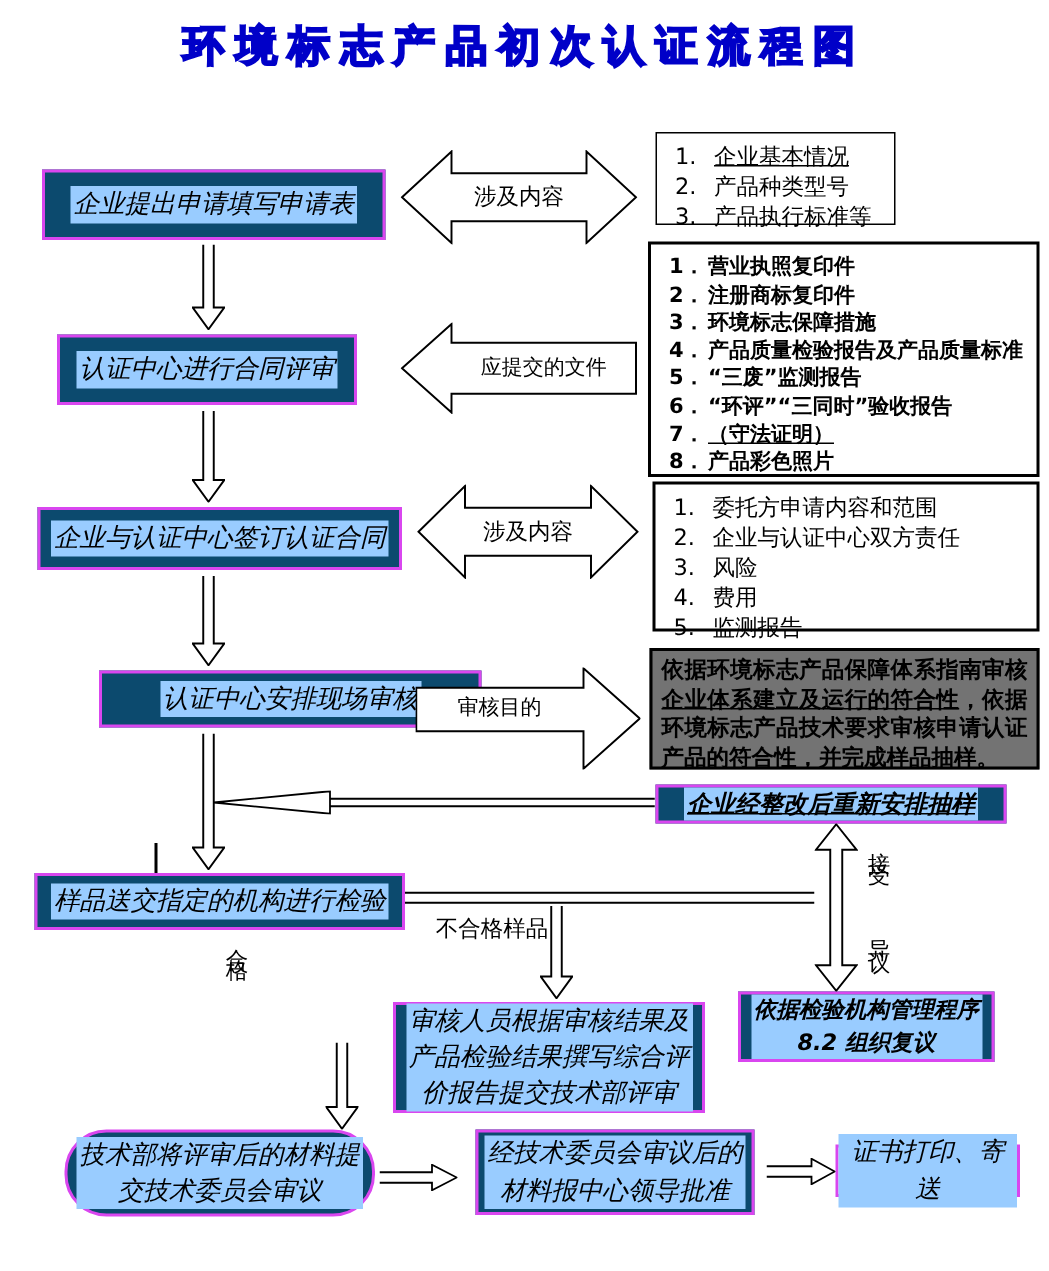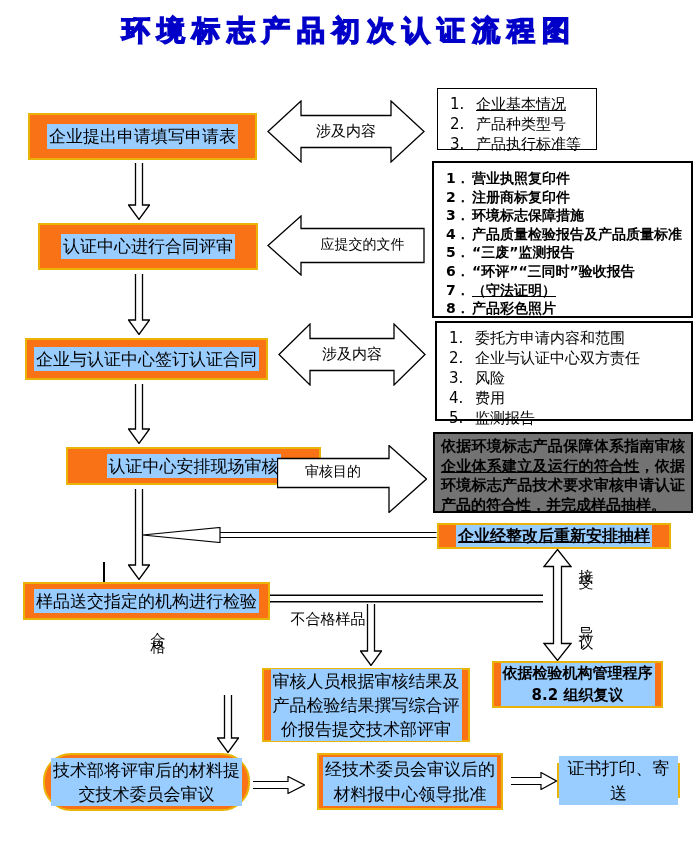--- a/index.html
+++ b/index.html
@@ -9,23 +9,23 @@
     overflow:hidden;
   }
   .title {
     position:absolute; top:12px; left:0; width:100%; text-align:center;
     font-size:28px; font-weight:bold; letter-spacing:7px; color:#0000C8;
   }
   @supports (-webkit-text-stroke: 1px #000) {
     .title { color:#ffffff; -webkit-text-stroke:1.5px #0000C8; }
   }
   .box {
-    position:absolute; border:2px solid #eab308; background:#f97316;
+    position:absolute; border:2px solid #d946ef; background:#0c4a6e;
     display:flex; align-items:center; justify-content:center;
-    text-align:center; box-sizing:border-box; font-size:17px; line-height:1.42;
+    text-align:center; box-sizing:border-box; font-size:17px; line-height:1.42;font-style:italic;
   }
   .hl { background:#99CCFF; white-space:pre-line; padding:0 2px; }
   .bold { font-weight:bold; }
   .ul { text-decoration:underline; }
   .info {
     position:absolute; border:2px solid #000; background:#fff;
     box-sizing:border-box; padding:5px 4px 4px 12px; font-size:15px; line-height:20px;
   }
   .info.thin { border-width:1px; font-size:15px; }
   .info .row { display:flex; }
@@ -49,21 +49,21 @@
 </head>
 <body>
 
 <div class="canvas">
 
   <div class="title">环境标志产品初次认证流程图</div>
 
   <div class="box" style="left:28px; top:113px; width:229px; height:47px;">
     <span class="hl">企业提出申请填写申请表</span>
   </div>
-  <div class="box" style="left:38px; top:223px; width:220px; height:47px;align-items:center;">
+  <div class="box" style="left:38px; top:223px; width:200px; height:47px;align-items:center;">
     <span class="hl">认证中心进行合同评审</span>
   </div>
   <div class="box" style="left:25px; top:338px; width:243px; height:42px;">
     <span class="hl">企业与认证中心签订认证合同</span>
   </div>
   <div class="box" style="left:22px; top:447px; width:255px; height:38px;margin-left:44px;">
     <span class="hl">认证中心安排现场审核</span>
   </div>
   <div class="box" style="left:23px; top:582px; width:247px; height:38px;">
     <span class="hl">样品送交指定的机构进行检验</span>

